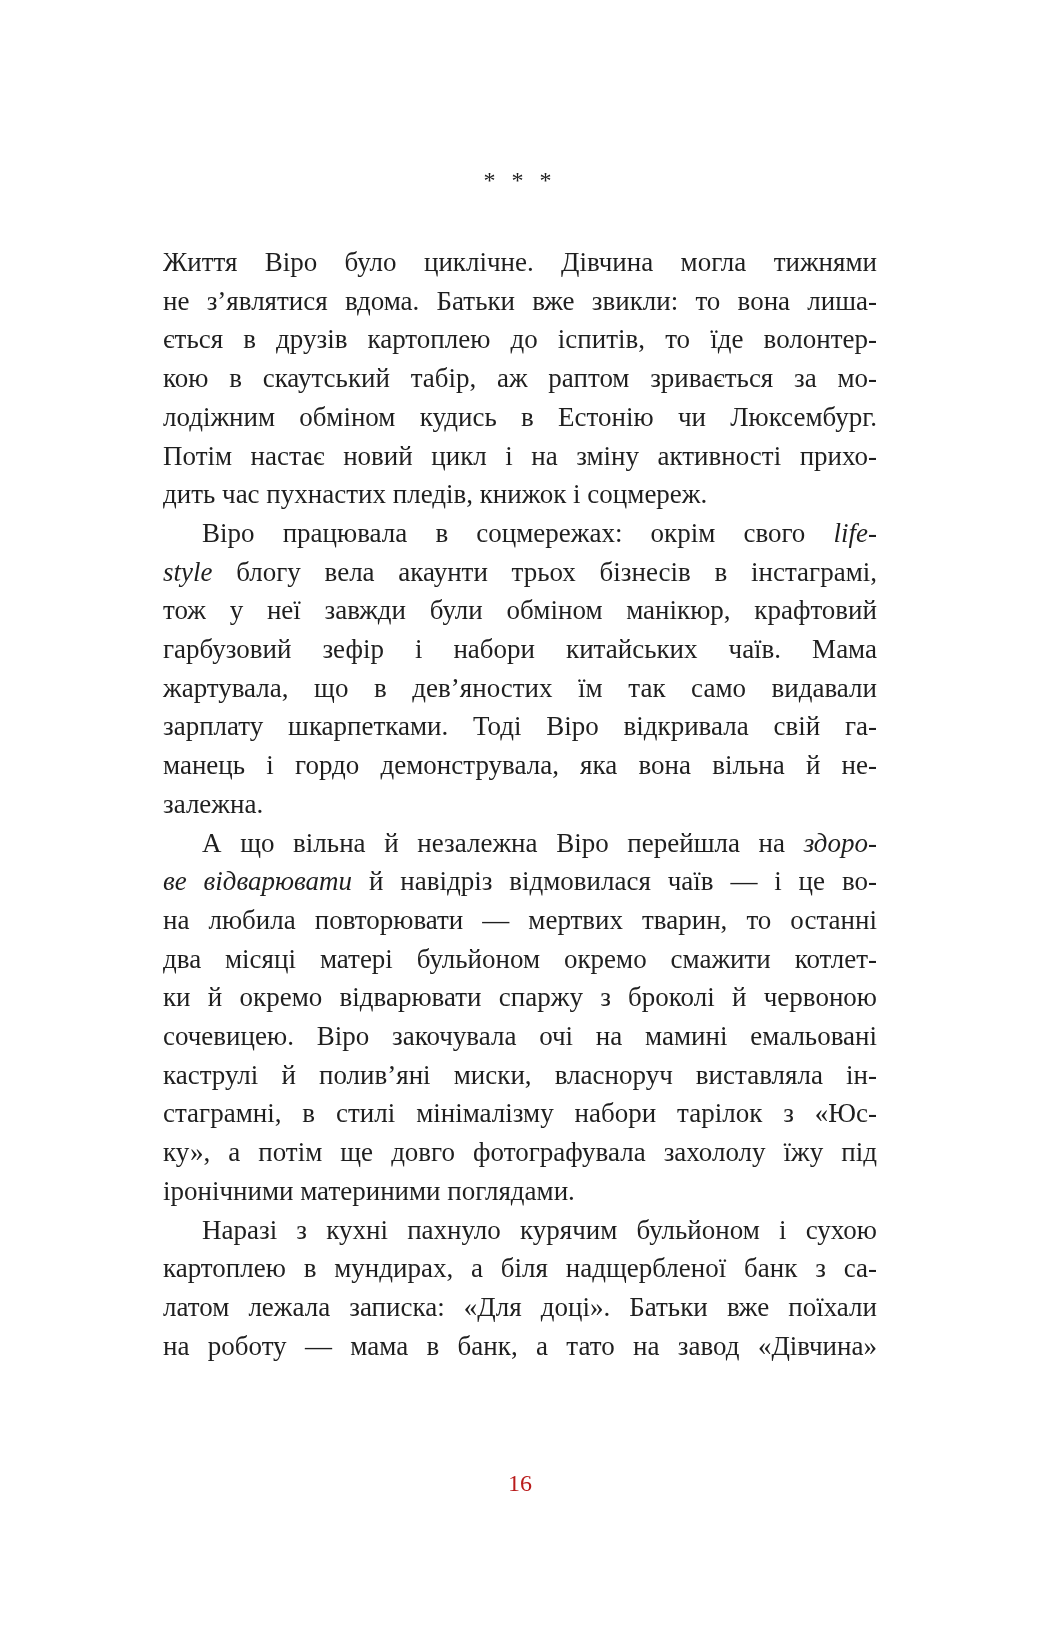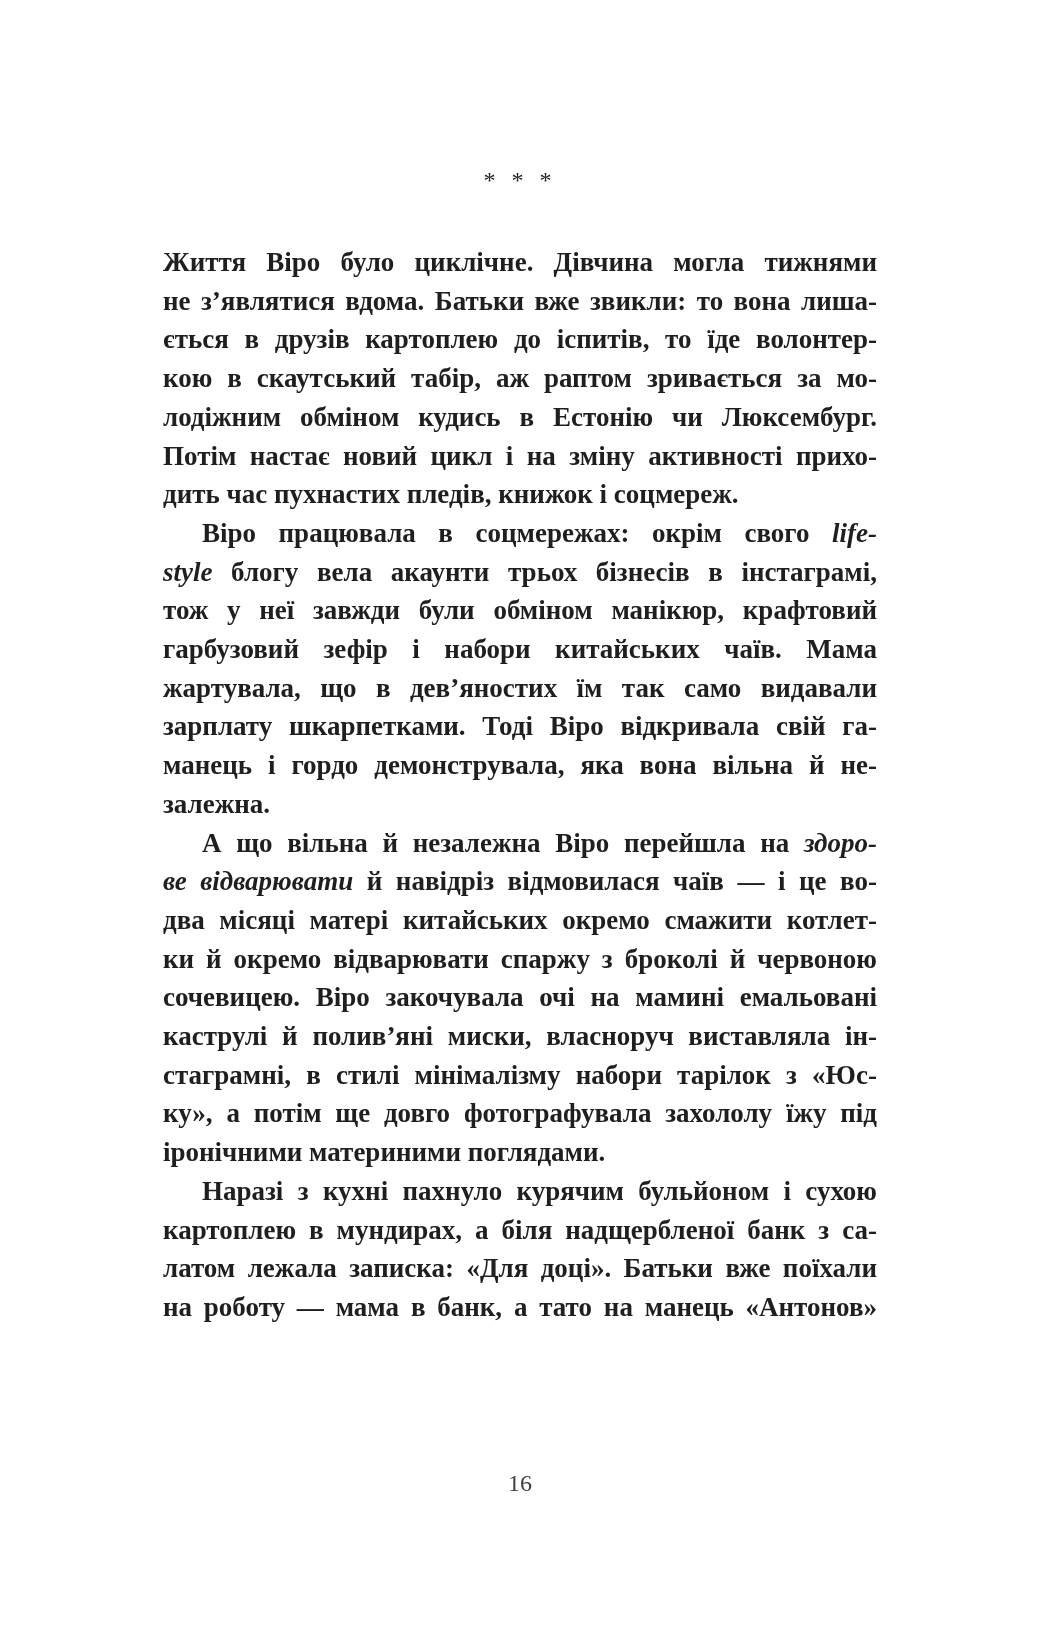--- a/index.html
+++ b/index.html
@@ -39,39 +39,38 @@
     font-size: 27px;
     line-height: 38.7px;
     -webkit-hyphens: none;
     hyphens: none;
   }
   .paragraph { display: block; }
   .line {
     text-align: left;
     white-space: normal;
     text-justify: inter-word;
-    font-weight: bold;
   }
   .line.just {
     text-align: justify;
     text-align-last: justify;
   }
   .line.indent { text-indent: 39px; }
   .line em {
     font-style: italic;
     font-family: "Liberation Serif", serif;
   }
   .page-number {
     position: absolute;
     top: 1470px;
     left: 0;
     width: 100%;
     text-align: center;
     font-size: 24px;
-    color: #404040;
+    color: #b91c1c;
   }
 </style>
 </head>
 <body>
 
 <div class="page">
   <div class="separator">* * *</div>
 
   <div class="text-block">
       <div class="paragraph">
@@ -89,30 +88,31 @@
         <div class="line just"><span>тож у неї завжди були обміном манікюр, крафтовий</span></div>
         <div class="line just"><span>гарбузовий зефір і набори китайських чаїв. Мама</span></div>
         <div class="line just"><span>жартувала, що в дев’яностих їм так само видавали</span></div>
         <div class="line just"><span>зарплату шкарпетками. Тоді Віро відкривала свій га-</span></div>
         <div class="line just"><span>манець і гордо демонструвала, яка вона вільна й не-</span></div>
         <div class="line"><span>залежна.</span></div>
       </div>
       <div class="paragraph">
         <div class="line just indent"><span>А що вільна й незалежна Віро перейшла на </span><em>здоро-</em></div>
         <div class="line just"><em>ве відварювати</em><span> й навідріз відмовилася чаїв — і це во-</span></div>
-        <div class="line just"><span>два місяці матері китайських окремо смажити котлет-</span></div>
+        <div class="line just"><span>на любила повторювати — мертвих тварин, то останні</span></div>
+        <div class="line just"><span>два місяці матері бульйоном окремо смажити котлет-</span></div>
         <div class="line just"><span>ки й окремо відварювати спаржу з броколі й червоною</span></div>
         <div class="line just"><span>сочевицею. Віро закочувала очі на мамині емальовані</span></div>
         <div class="line just"><span>каструлі й полив’яні миски, власноруч виставляла ін-</span></div>
         <div class="line just"><span>стаграмні, в стилі мінімалізму набори тарілок з «Юс-</span></div>
         <div class="line just"><span>ку», а потім ще довго фотографувала захололу їжу під</span></div>
         <div class="line"><span>іронічними материними поглядами.</span></div>
       </div>
       <div class="paragraph">
         <div class="line just indent"><span>Наразі з кухні пахнуло курячим бульйоном і сухою</span></div>
         <div class="line just"><span>картоплею в мундирах, а біля надщербленої банк з са-</span></div>
         <div class="line just"><span>латом лежала записка: «Для доці». Батьки вже поїхали</span></div>
-        <div class="line just"><span>на роботу — мама в банк, а тато на манець «Антонов»</span></div>
+        <div class="line just"><span>на роботу — мама в банк, а тато на завод «Дівчина»</span></div>
       </div>
     </div>
 
   <div class="page-number">16</div>
 </div>
 
 </body></html>

